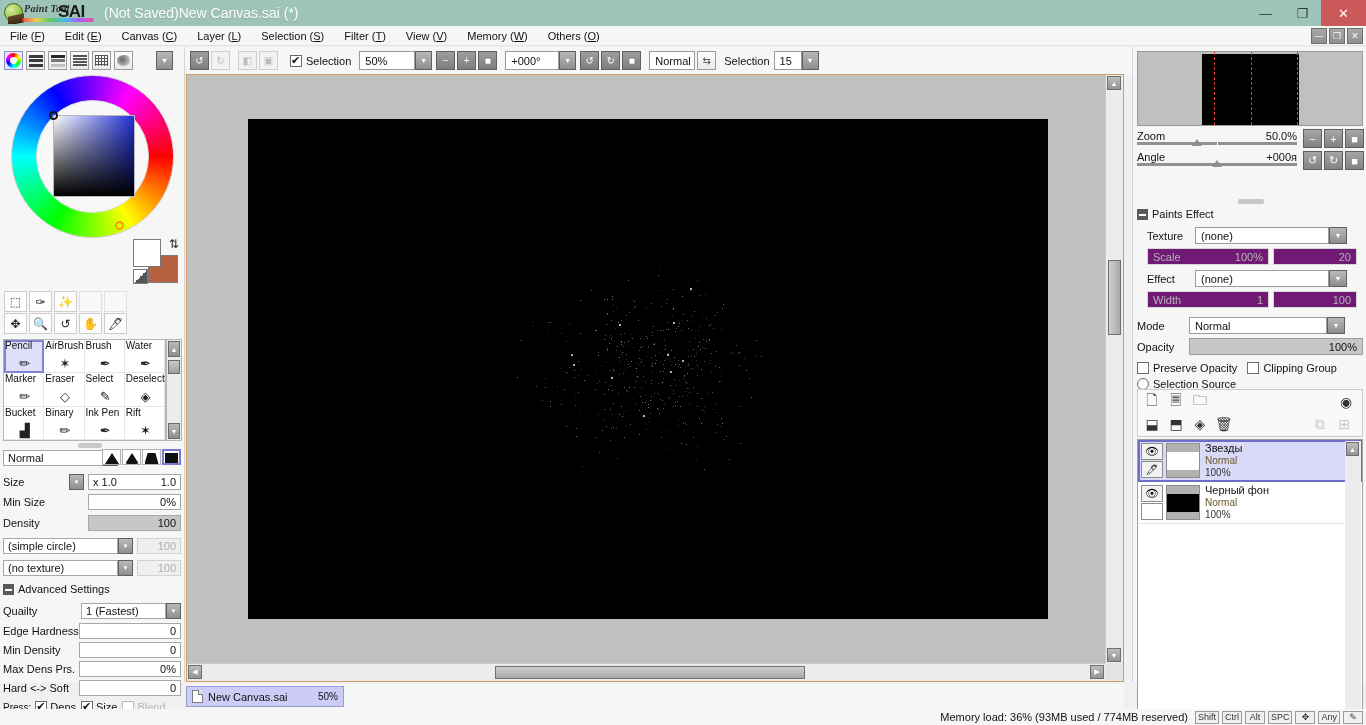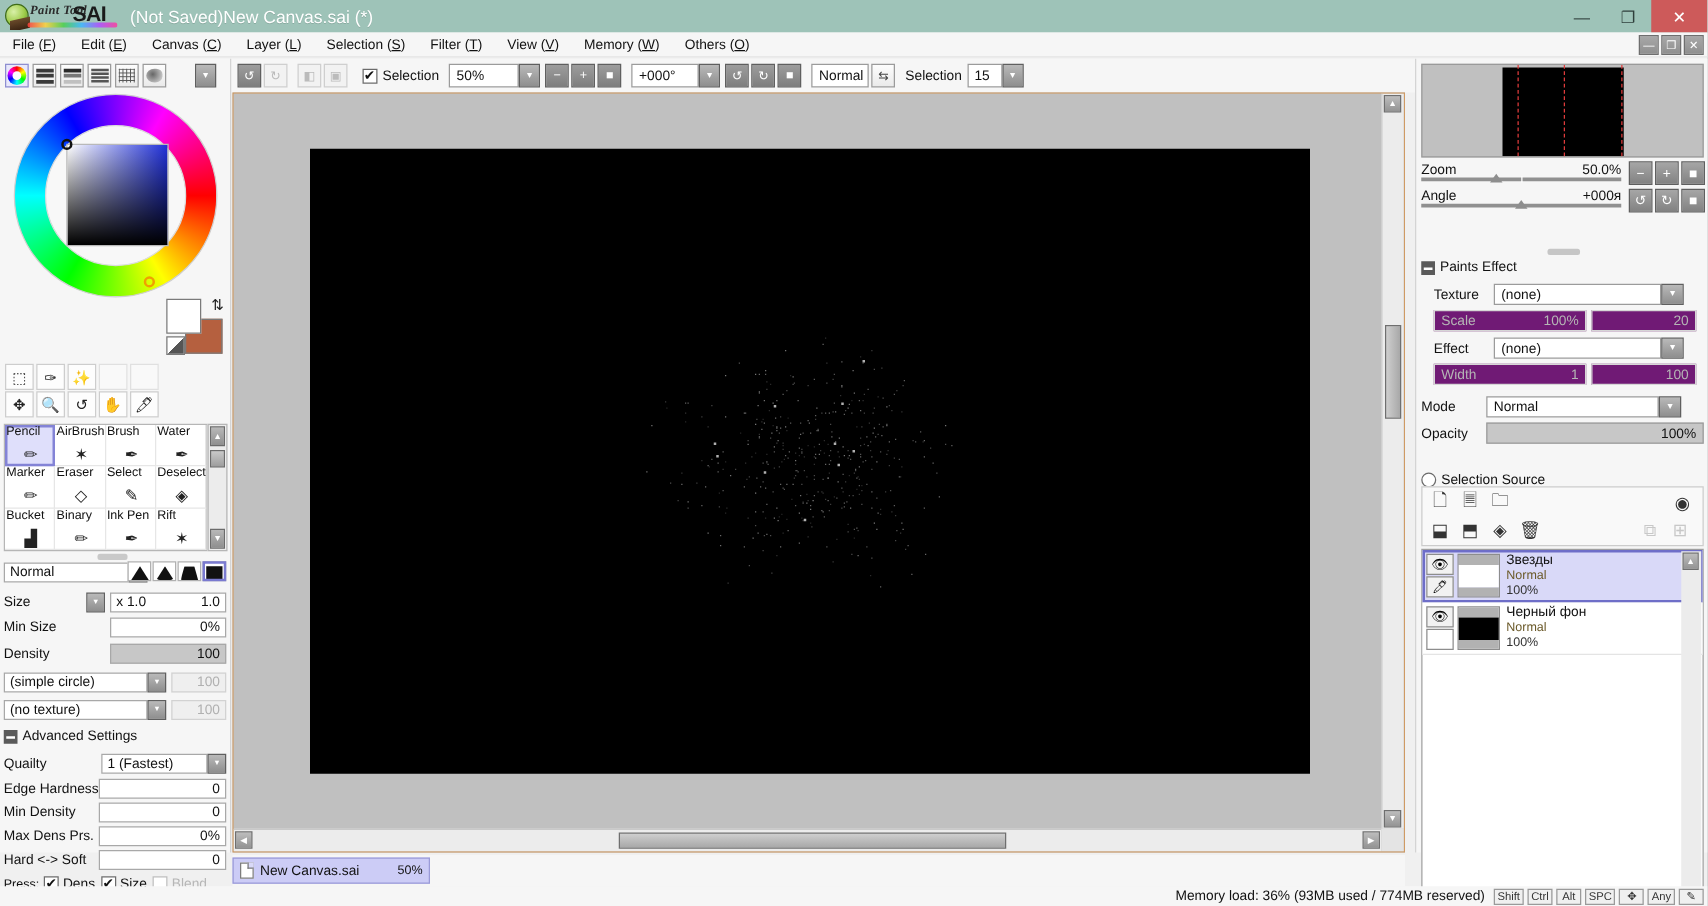--- a/index.html
+++ b/index.html
@@ -1302,20 +1302,26 @@
       <div class="rdrop">
           <span>▼</span>
         </div>
     </div>
     <div class="rrow" style="top:290px">
       <span class="rlab" style="width:52px">Opacity</span>
       <div class="rfield gray" style="width:174px">
           <span>100%</span>
         </div>
     </div>
+    <div class="rrow" style="top:311px">
+      <span class="chk"></span>
+      <span class="rlab" style="margin-left:4px">Preserve Opacity</span>
+      <span class="chk" style="margin-left:10px"></span>
+      <span class="rlab" style="margin-left:4px">Clipping Group</span>
+    </div>
     <div class="rrow" style="top:327px">
       <span style="width:12px;height:12px;border:1px solid #6b6b6b;border-radius:50%;background:#fff;display:inline-block"></span>
       <span class="rlab" style="margin-left:4px">Selection Source</span>
     </div>
 
     <div class="layerbar">
       <div class="lbtn" style="left:4px;top:2px">
           <span>🗋</span>
         </div>
       <div class="lbtn" style="left:28px;top:2px">

